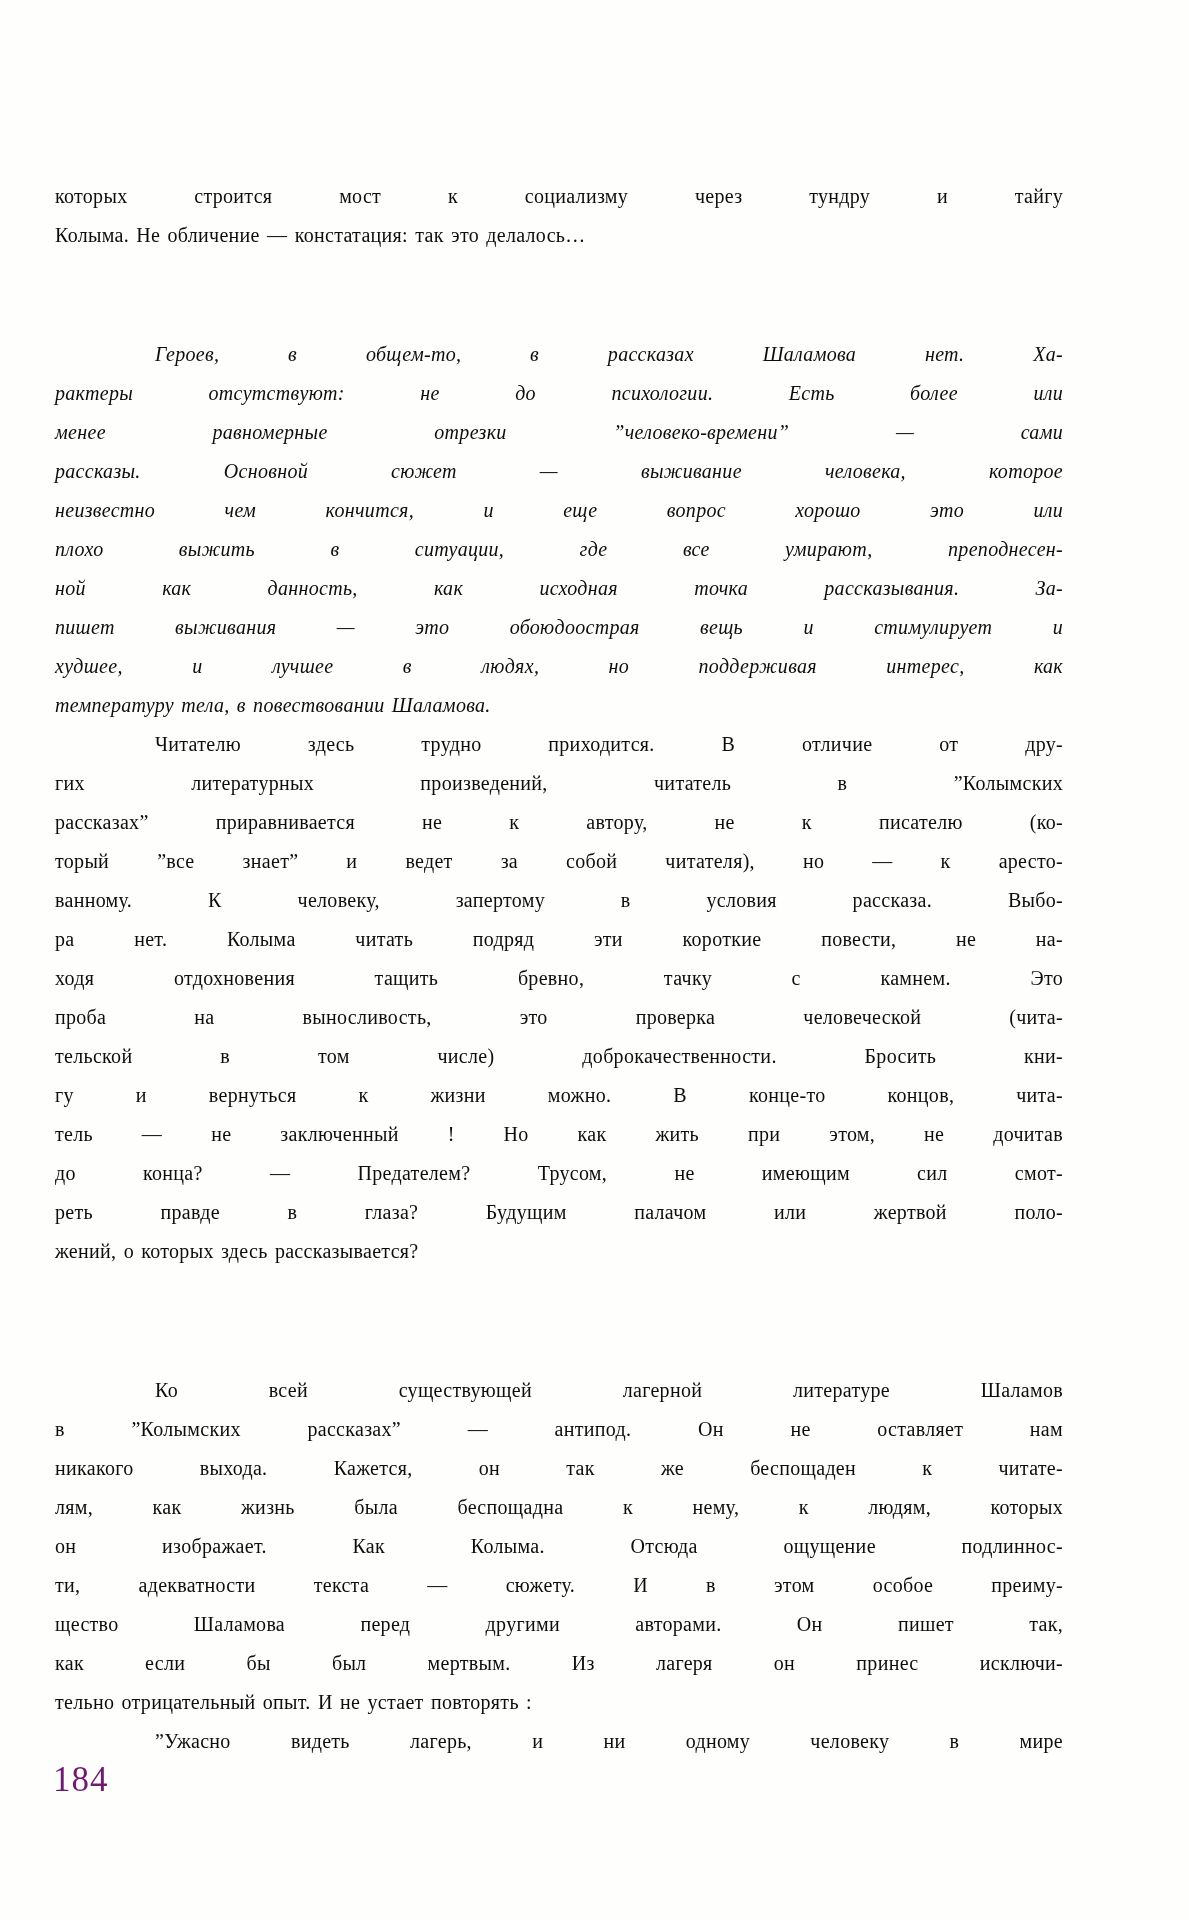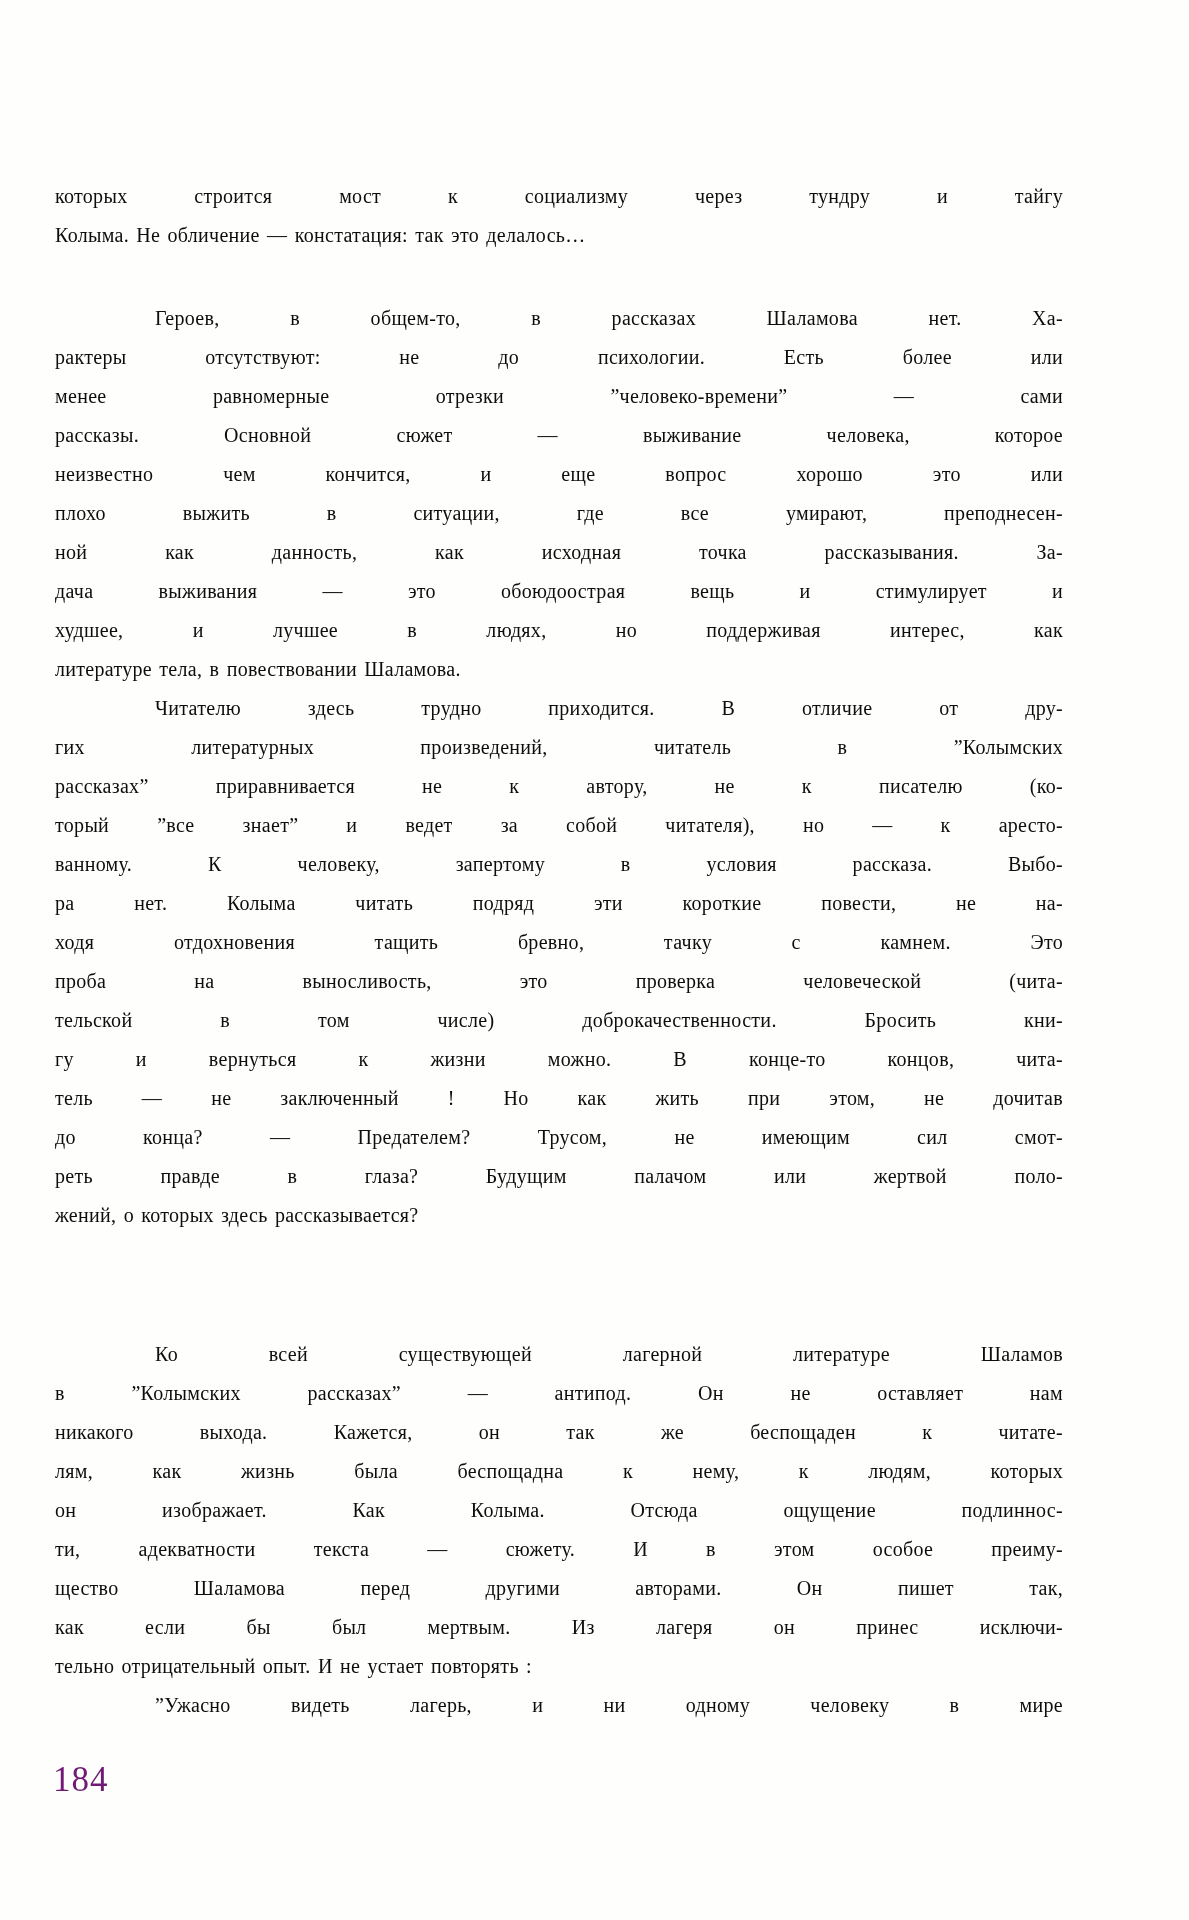--- a/index.html
+++ b/index.html
@@ -57,31 +57,31 @@
 </style>
 </head>
 <body>
 
 <div class="page">
   <div class="text-column" id="text-column">
       <div class="paragraph">
         <div class="line justify">которых строится мост к социализму через тундру и тайгу</div>
         <div class="line last">Колыма. Не обличение — констатация: так это делалось…</div>
       </div>
-      <div class="paragraph" style="margin-top: 44px;">
+      <div class="paragraph" style="margin-top: 80px; font-style: italic;">
         <div class="line justify indent">Героев, в общем-то, в рассказах Шаламова нет. Ха-</div>
         <div class="line justify">рактеры отсутствуют: не до психологии. Есть более или</div>
         <div class="line justify">менее равномерные отрезки ”человеко-времени” — сами</div>
         <div class="line justify">рассказы. Основной сюжет — выживание человека, которое</div>
         <div class="line justify">неизвестно чем кончится, и еще вопрос хорошо это или</div>
         <div class="line justify">плохо выжить в ситуации, где все умирают, преподнесен-</div>
         <div class="line justify">ной как данность, как исходная точка рассказывания. За-</div>
-        <div class="line justify">дача выживания — это обоюдоострая вещь и стимулирует и</div>
+        <div class="line justify">пишет выживания — это обоюдоострая вещь и стимулирует и</div>
         <div class="line justify">худшее, и лучшее в людях, но поддерживая интерес, как</div>
-        <div class="line last">литературе тела, в повествовании Шаламова.</div>
+        <div class="line last">температуру тела, в повествовании Шаламова.</div>
       </div>
       <div class="paragraph">
         <div class="line justify indent">Читателю здесь трудно приходится. В отличие от дру-</div>
         <div class="line justify">гих литературных произведений, читатель в ”Колымских</div>
         <div class="line justify">рассказах” приравнивается не к автору, не к писателю (ко-</div>
         <div class="line justify">торый ”все знает” и ведет за собой читателя), но — к аресто-</div>
         <div class="line justify">ванному. К человеку, запертому в условия рассказа. Выбо-</div>
         <div class="line justify">ра нет. Колыма читать подряд эти короткие повести, не на-</div>
         <div class="line justify">ходя отдохновения тащить бревно, тачку с камнем. Это</div>
         <div class="line justify">проба на выносливость, это проверка человеческой (чита-</div>

